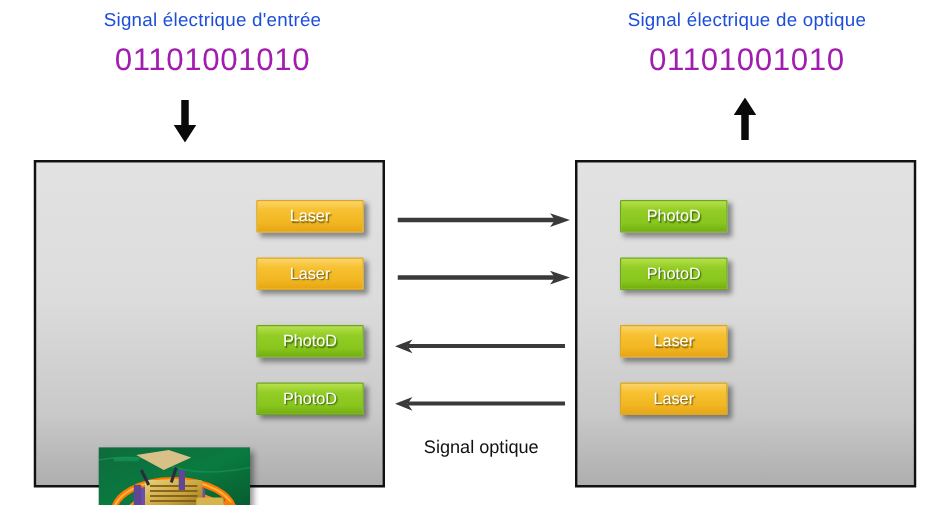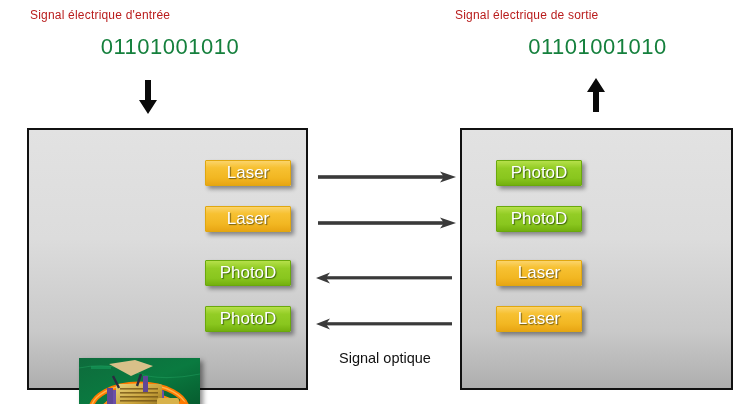--- a/index.html
+++ b/index.html
@@ -14,30 +14,31 @@
     position: relative;
     width: 749px;
     height: 404px;
     background: #ffffff;
     overflow: hidden;
   }
 
   
   .hdr-title {
     position: absolute;
-    font-size: 12px;
-    color: #b91c1c;
+    text-align: center;
+    font-size: 15px;
+    color: #1d4ed8;
     letter-spacing: 0.2px;
     white-space: nowrap;
   }
   .hdr-bits {
     position: absolute;
     text-align: center;
-    font-size: 22px;
-    color: #15803d;
+    font-size: 25px;
+    color: #a21caf;
     letter-spacing: 0.5px;
     white-space: nowrap;
   }
   #title-left  { left: 30px;  top: 8px;  width: 280px; }
   #bits-left   { left: 30px;  top: 34px; width: 280px; }
   #title-right { left: 455px; top: 8px;  width: 285px; }
   #bits-right  { left: 455px; top: 34px; width: 285px; }
 
   
   .v-arrow { position: absolute; width: 26px; height: 34px; }
@@ -57,21 +58,21 @@
   #panel-right { left: 460px; width: 273px; }
 
   
   .comp {
     position: absolute;
     width: 86px;
     height: 26px;
     box-sizing: border-box;
     line-height: 24px;
     text-align: center;
-    font-size: 17px;
+    font-size: 13px;
     color: #ffffff;
     text-shadow: 1px 1px 1px rgba(70,60,10,0.75);
     box-shadow: 3px 3px 4px rgba(0,0,0,0.40);
     border-radius: 1px;
   }
   .comp.laser {
     background: linear-gradient(180deg, #fbd46a 0%, #f7c132 28%, #f2b722 70%, #e8a514 100%);
     border: 1px solid #e0a70f;
   }
   .comp.photod {
@@ -117,21 +118,21 @@
 
   <div id="title-left" class="hdr-title">Signal électrique d'entrée</div>
   <div id="bits-left" class="hdr-bits">01101001010</div>
 
   <div id="arrow-down" class="v-arrow">
     <svg viewBox="0 0 26 34" xmlns="http://www.w3.org/2000/svg">
       <path d="M10 0 h6 v20 h6 L13 34 L4 20 h6 Z" fill="#0a0a0a"></path>
     </svg>
   </div>
 
-  <div id="title-right" class="hdr-title">Signal électrique de sortie</div>
+  <div id="title-right" class="hdr-title">Signal électrique de optique</div>
   <div id="bits-right" class="hdr-bits">01101001010</div>
 
   <div id="arrow-up" class="v-arrow">
     <svg viewBox="0 0 26 34" xmlns="http://www.w3.org/2000/svg">
       <path d="M13 0 L22 14 h-6 v20 h-6 V14 H4 Z" fill="#0a0a0a"></path>
     </svg>
   </div>
 
   <div id="panel-left" class="panel">
 

